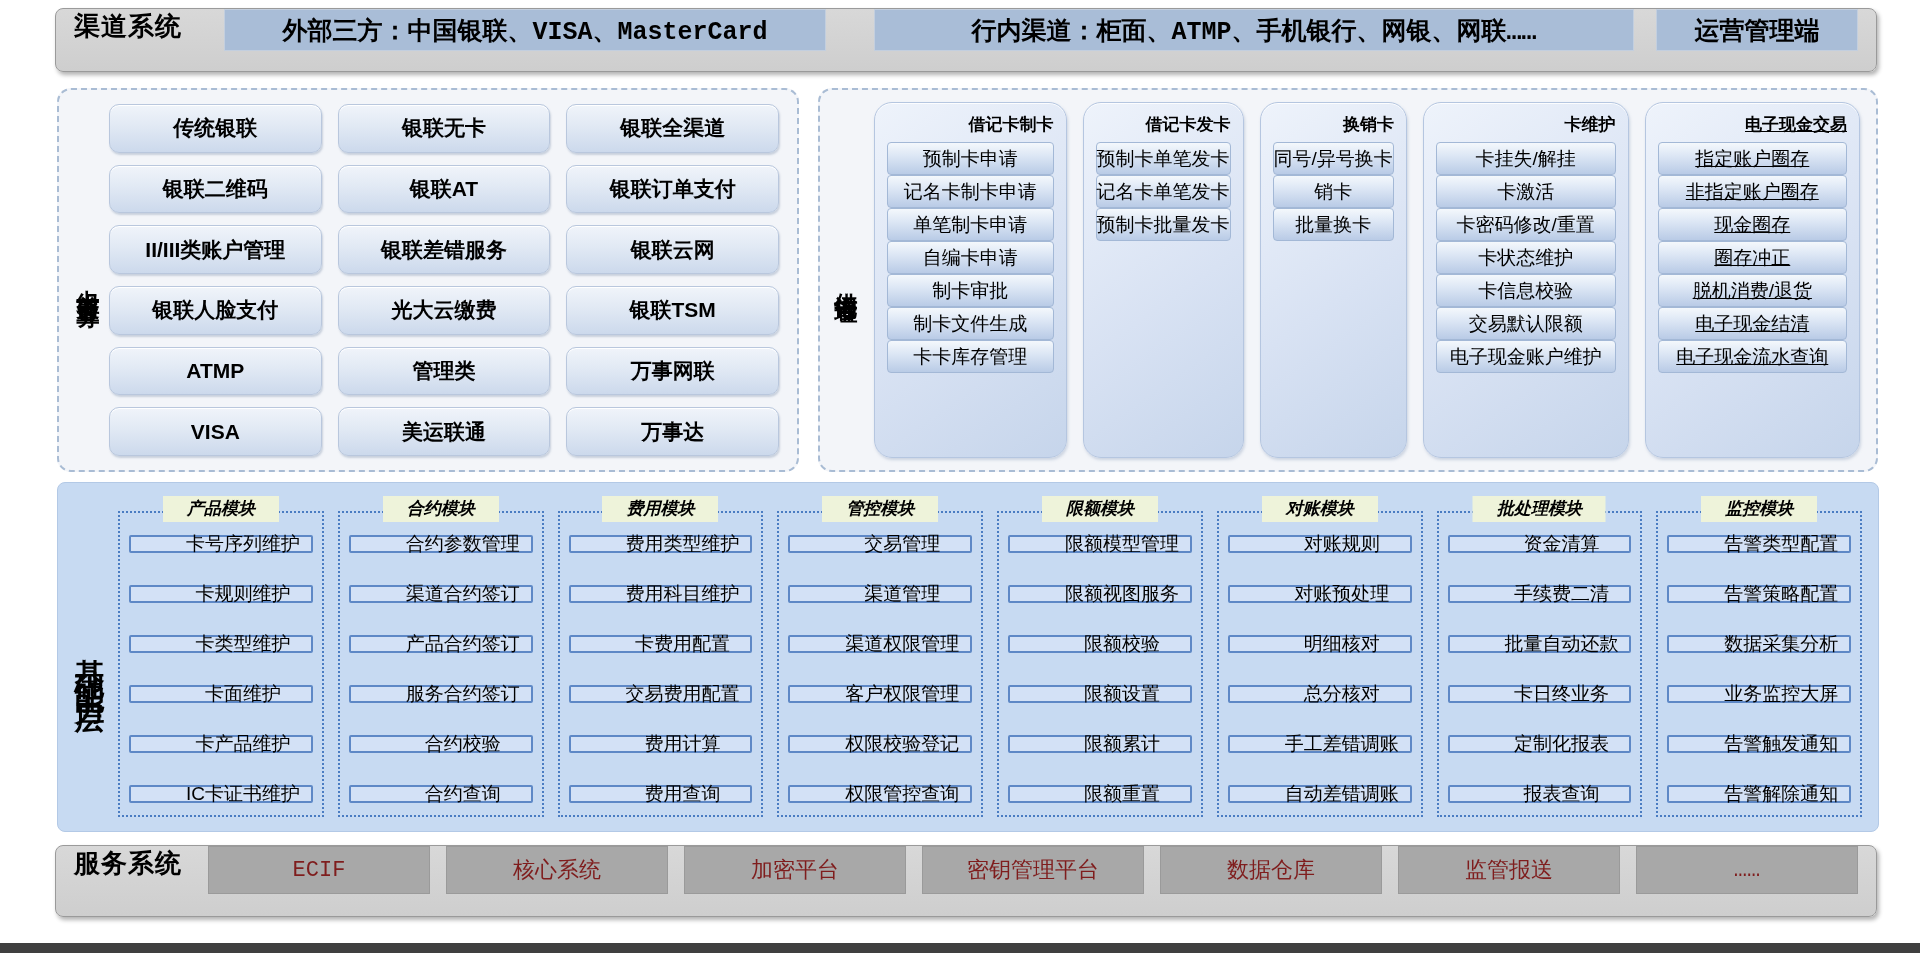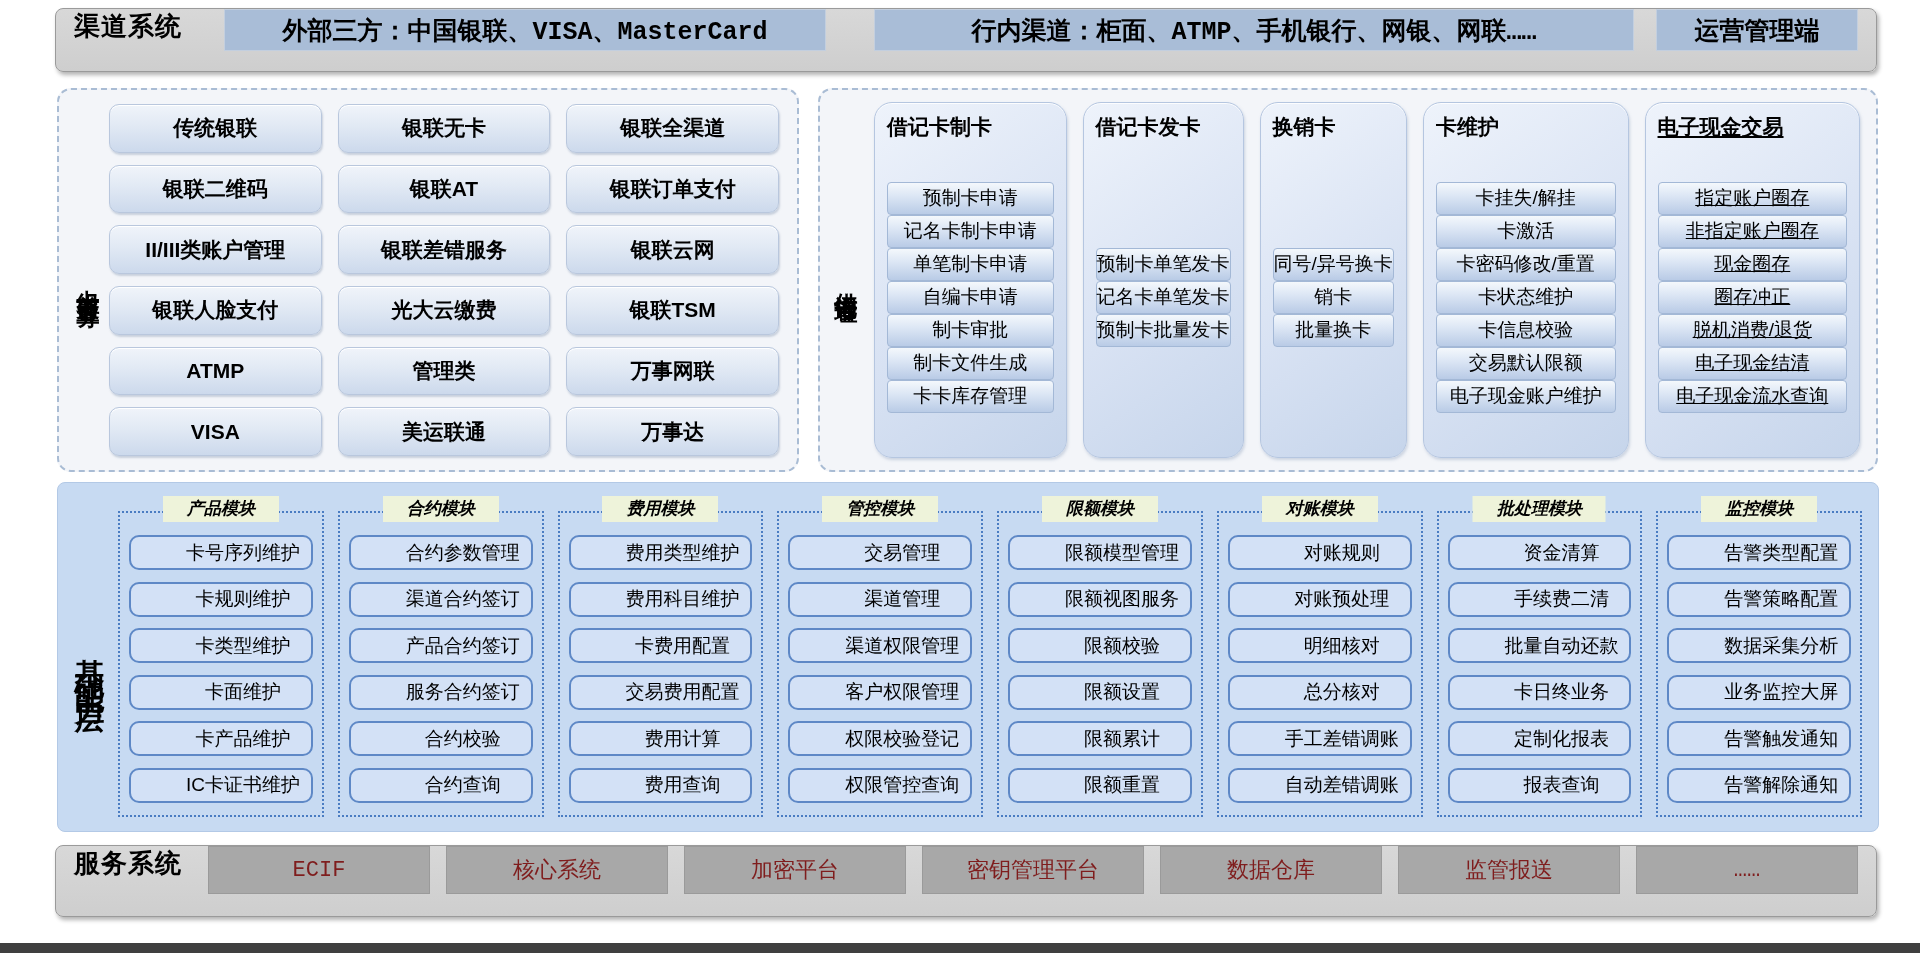--- a/index.html
+++ b/index.html
@@ -40,22 +40,22 @@
              display:flex;align-items:center;justify-content:center;
              font-weight:bold;font-size:21px;white-space:nowrap;}
 
   .debit-panel{left:818px;top:88px;width:1060px;height:384px;padding:12px 16px 12px 8px;gap:8px;}
   .debit-vlabel{font-size:23px;letter-spacing:2px;width:38px;}
   .debit-cols{flex:1;display:flex;gap:16px;}
   .debit-card{border-radius:18px;border:1px solid #b5c6e0;
               background:linear-gradient(145deg,#eef3fb 0%,#d8e2f3 55%,#c6d5eb 100%);
               box-shadow:inset 0 1px 0 rgba(255,255,255,.85),1px 2px 3px rgba(130,150,180,.35);
               display:flex;flex-direction:column;padding:8px 12px 10px;box-sizing:border-box;}
-  .debit-title{text-align:left;font-weight:bold;font-size:21px;margin:2px 0 2px;white-space:nowrap;}
-  .debit-items{flex:1;display:flex;flex-direction:column;justify-content:center;margin-top:4px;}
+  .debit-title{text-align:right;font-weight:bold;font-size:17px;margin:2px 0 2px;white-space:nowrap;}
+  .debit-items{flex:1;display:flex;flex-direction:column;justify-content:flex-start;margin-top:4px;}
   .debit-item{height:31px;border-radius:4px;border:1px solid #a3b8d6;
               background:linear-gradient(180deg,#f4f8fc 0%,#dde7f5 40%,#b9cbe6 100%);
               display:flex;align-items:center;justify-content:center;
               font-size:19px;white-space:nowrap;}
   .col-a{flex:1.02;}
   .debit-stack{flex:0.98;display:flex;flex-direction:row;gap:16px;}
   .debit-stack .debit-card{flex:1;}
   .col-c{flex:1.10;}
   .col-d{flex:1.16;text-decoration:underline;}
 
@@ -64,21 +64,21 @@
               background:#c7daf2;border:1px solid #b3c9e6;border-radius:8px;
               box-sizing:border-box;display:flex;gap:6px;padding:28px 16px 14px 8px;}
   .base-vlabel{font-size:30px;letter-spacing:12px;width:46px;}
   .modules{flex:1;display:flex;gap:14px;}
   .module{position:relative;flex:1;border:2px dotted #4a7cc2;
           padding:22px 9px 12px;display:flex;flex-direction:column;
           justify-content:space-between;box-sizing:border-box;}
   .module-title{position:absolute;top:-17px;left:50%;transform:translateX(-50%);
                 background:#eef3da;padding:2px 24px;font-weight:bold;font-size:17px;
                 white-space:nowrap;line-height:1.3;font-style:italic;}
-  .module-item{height:35px;background:#d3e1f6;border:2px solid #5e88c6;border-radius:10px;
+  .module-item{height:18px;background:#d3e1f6;border:2px solid #5e88c6;border-radius:2px;
                display:flex;align-items:center;justify-content:center;
                font-size:19px;white-space:nowrap;box-sizing:border-box;padding-left:44px;}
 
   .bottom-strip{position:absolute;left:0;top:943px;width:1920px;height:10px;background:#3f3f3f;}
 </style>
 </head>
 <body>
 
 <div class="canvas">
 

